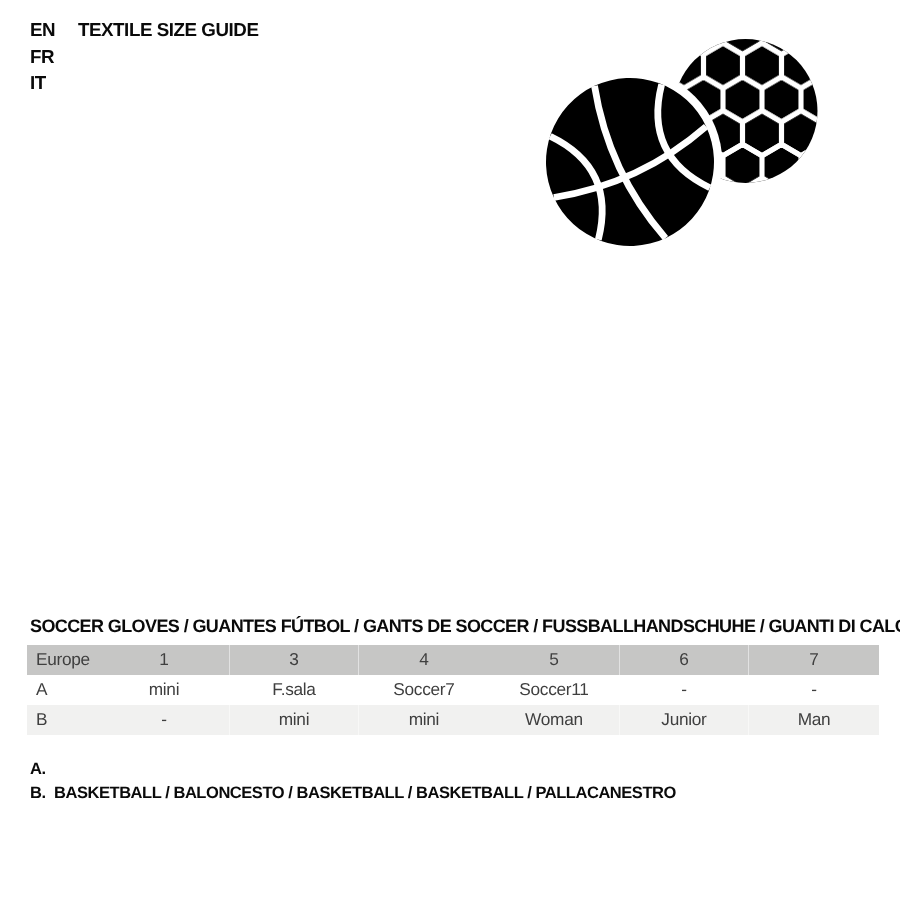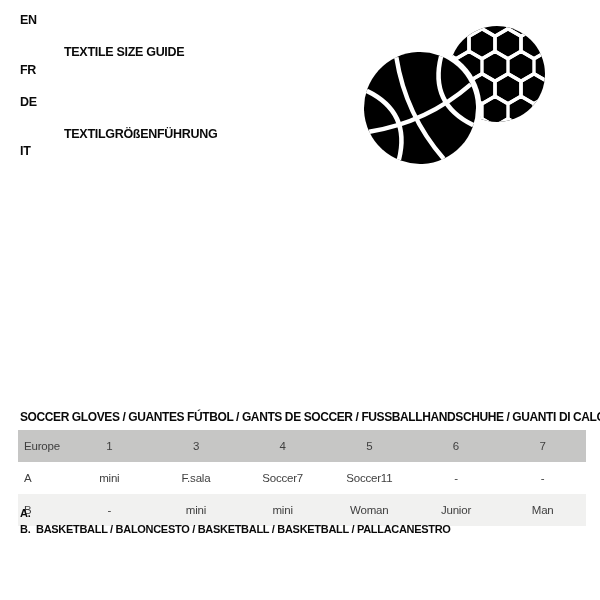--- a/index.html
+++ b/index.html
@@ -5,40 +5,40 @@
   html,body { margin:0; padding:0; }
   body {
     width:600px; height:600px; position:relative;
     background:#ffffff; overflow:hidden;
     font-family:"Liberation Sans", sans-serif;
     color:#0a0a0a;
   }
 
   
   .lang-block { position:absolute; left:20px; top:12px; }
-  .lang-row { display:flex; line-height:17.5px; font-size:12.5px; font-weight:bold; letter-spacing:-0.3px;flex-direction:column; }
+  .lang-row { display:flex; line-height:17.5px; font-size:12.5px; font-weight:bold; letter-spacing:-0.3px; }
   .lang-code { width:32px; flex:0 0 32px; }
-  .lang-label { white-space:nowrap;margin-left:44px; }
+  .lang-label { white-space:nowrap; }
 
   
   .balls { position:absolute; left:352px; top:10px; width:200px; height:162px; }
 
   
   .table-title {
     position:absolute; left:20px; top:410px;
     font-size:12px; font-weight:bold; letter-spacing:-0.4px; white-space:nowrap;
   }
   table.size-table {
     position:absolute; left:18px; top:430px; width:568px;
     border-collapse:collapse; table-layout:fixed;
     font-size:11.5px; letter-spacing:-0.2px;
     color:var(--table-text,#3f3f3f);
   }
   table.size-table th, table.size-table td {
-    height:32px; padding:0; font-weight:400; text-align:center; vertical-align:middle;
+    height:20px; padding:0; font-weight:400; text-align:center; vertical-align:middle;
     white-space:nowrap; overflow:hidden;
   }
   table.size-table .rowhead { text-align:left; padding-left:6px; }
   table.size-table thead tr { background:var(--header-bg,#c6c6c5); }
   table.size-table tbody tr.alt { background:var(--alt-row-bg,#f1f1f0); }
   col.first-col { width:48px; }
 
   
   .footnotes { position:absolute; left:20px; top:505px; }
   .footnote { display:flex; font-size:11px; line-height:16px; font-weight:bold; letter-spacing:-0.3px; }
@@ -48,24 +48,20 @@
 </head>
 <body>
 
 <div class="lang-block">
   <div class="lang-row">
     <span class="lang-code">EN</span>
     <span class="lang-label">TEXTILE SIZE GUIDE</span>
   </div>
   <div class="lang-row">
     <span class="lang-code">FR</span>
-  </div>
-  <div class="lang-row">
-    <span class="lang-code">DE</span>
-    <span class="lang-label">TEXTILGRÖßENFÜHRUNG</span>
   </div>
   <div class="lang-row">
     <span class="lang-code">IT</span>
   </div>
 </div>
 
 <svg class="balls" viewBox="0 0 200 162" xmlns="http://www.w3.org/2000/svg">
   <defs>
     <pattern id="hexpat" width="26" height="45" patternUnits="userSpaceOnUse">
       <g fill="none" stroke="#ffffff" stroke-width="3.4">

